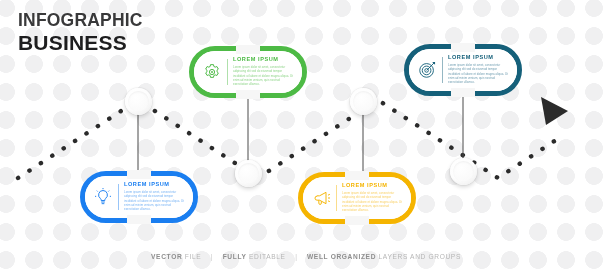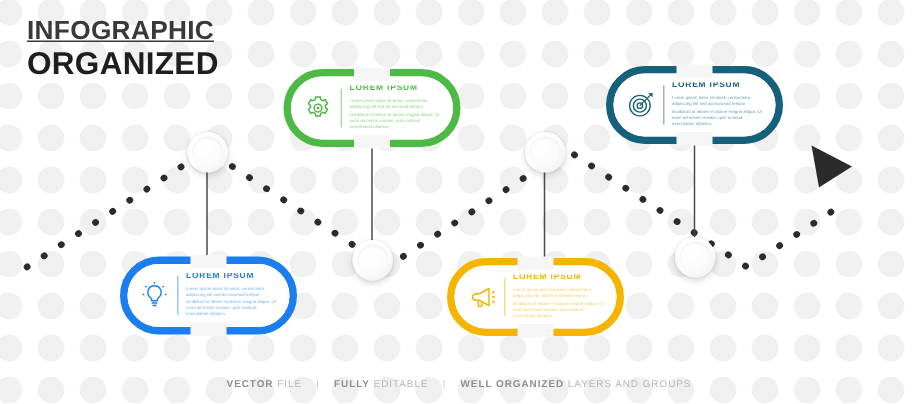--- a/index.html
+++ b/index.html
@@ -20,21 +20,21 @@
 
   
   #heading{
     position:absolute;left:18px;top:12px;z-index:30;
     line-height:1.0;
     color:#2c2c2c;
     letter-spacing:0.4px;
   }
   #heading .l1{
     display:block;font-size:17.5px;font-weight:700;
-    letter-spacing:0.2px;color:#39393a;text-decoration:underline;
+    letter-spacing:0.2px;color:#39393a;
   }
   #heading .l2{
     display:block;font-size:21px;font-weight:700;
     letter-spacing:0.2px;color:#1e1e1f;margin-top:2px;
   }
 
   
   #pathlayer{position:absolute;left:0;top:0;width:612px;height:269px;z-index:5;}
   #linklayer{position:absolute;left:0;top:0;width:612px;height:269px;z-index:6;}
 
@@ -118,21 +118,21 @@
   #footer b{font-weight:700;color:#8e8e8e;}
   #footer .sep{display:inline-block;padding:0 7px;color:#c9c9c9;}
 </style>
 </head>
 <body>
 
 <div id="stage">
 
   <div id="heading">
     <span class="l1">INFOGRAPHIC</span>
-    <span class="l2">ORGANIZED</span>
+    <span class="l2">BUSINESS</span>
   </div>
 
   <svg id="pathlayer" viewBox="0 0 612 269">
     <path d="M 18 178 L 138 100 L 258 178 L 378 100 L 498 178 L 556 140" fill="none" stroke="#2b2b2b" stroke-width="4.4" stroke-linecap="round" stroke-dasharray="0.2 13.4"></path>
     <polygon points="541,97 568,111 546,125" fill="#2b2b2b"></polygon>
   </svg>
 
   <svg id="linklayer" viewBox="0 0 612 269">
     <line x1="138" y1="104" x2="138" y2="176" stroke="#4a4a4a" stroke-width="1"></line>
     <line x1="248" y1="98" x2="248" y2="168" stroke="#4a4a4a" stroke-width="1"></line>

